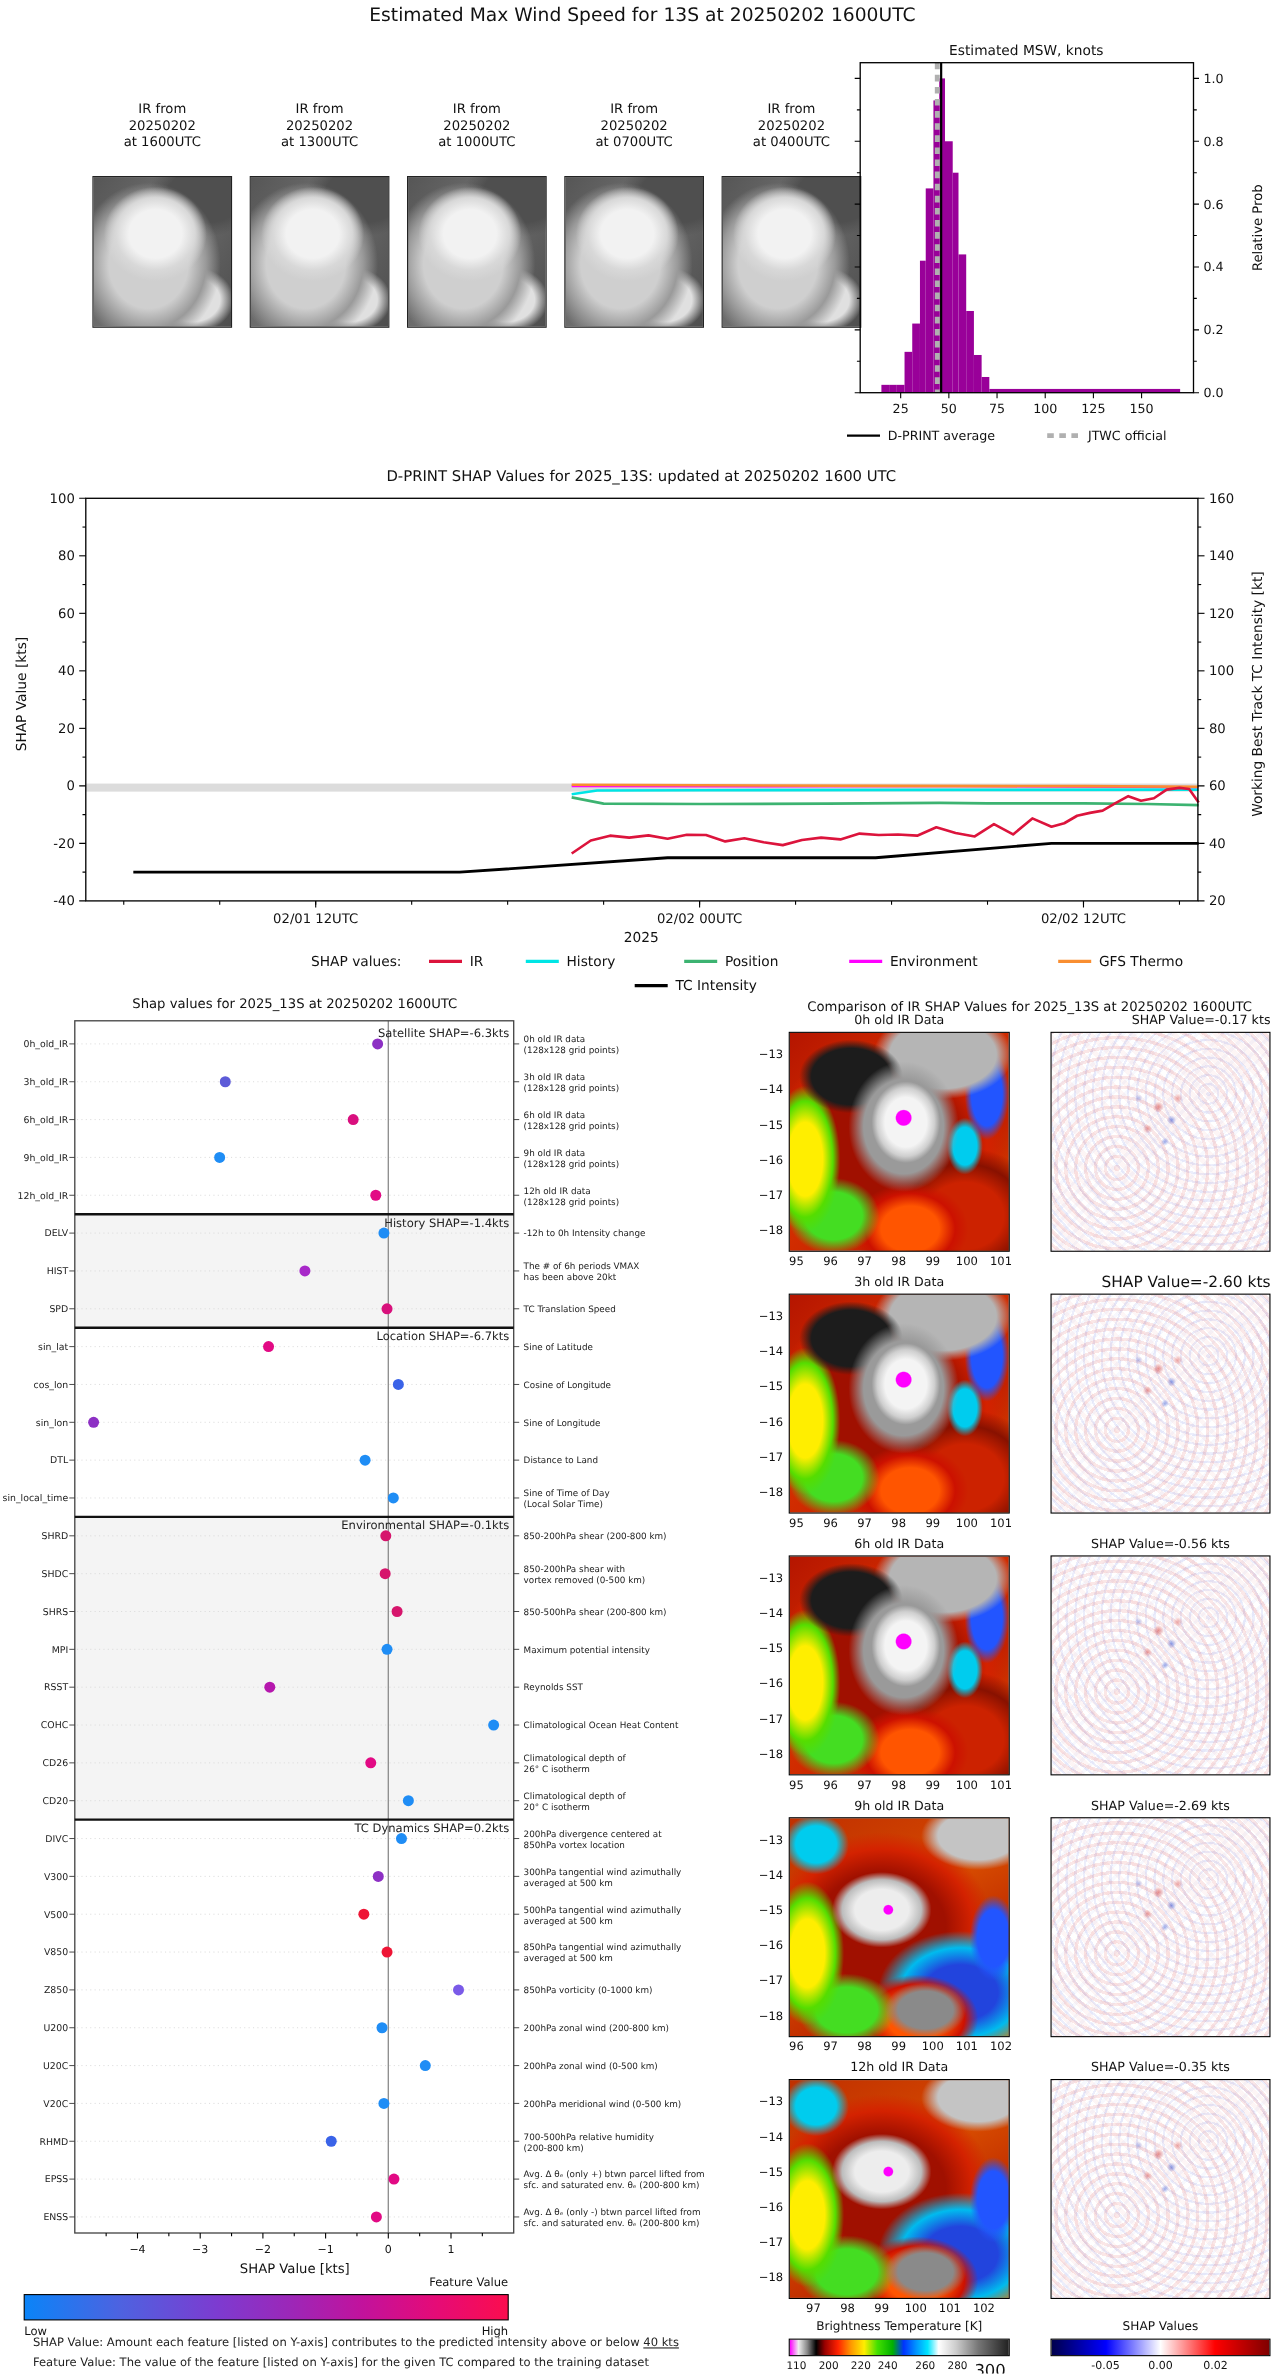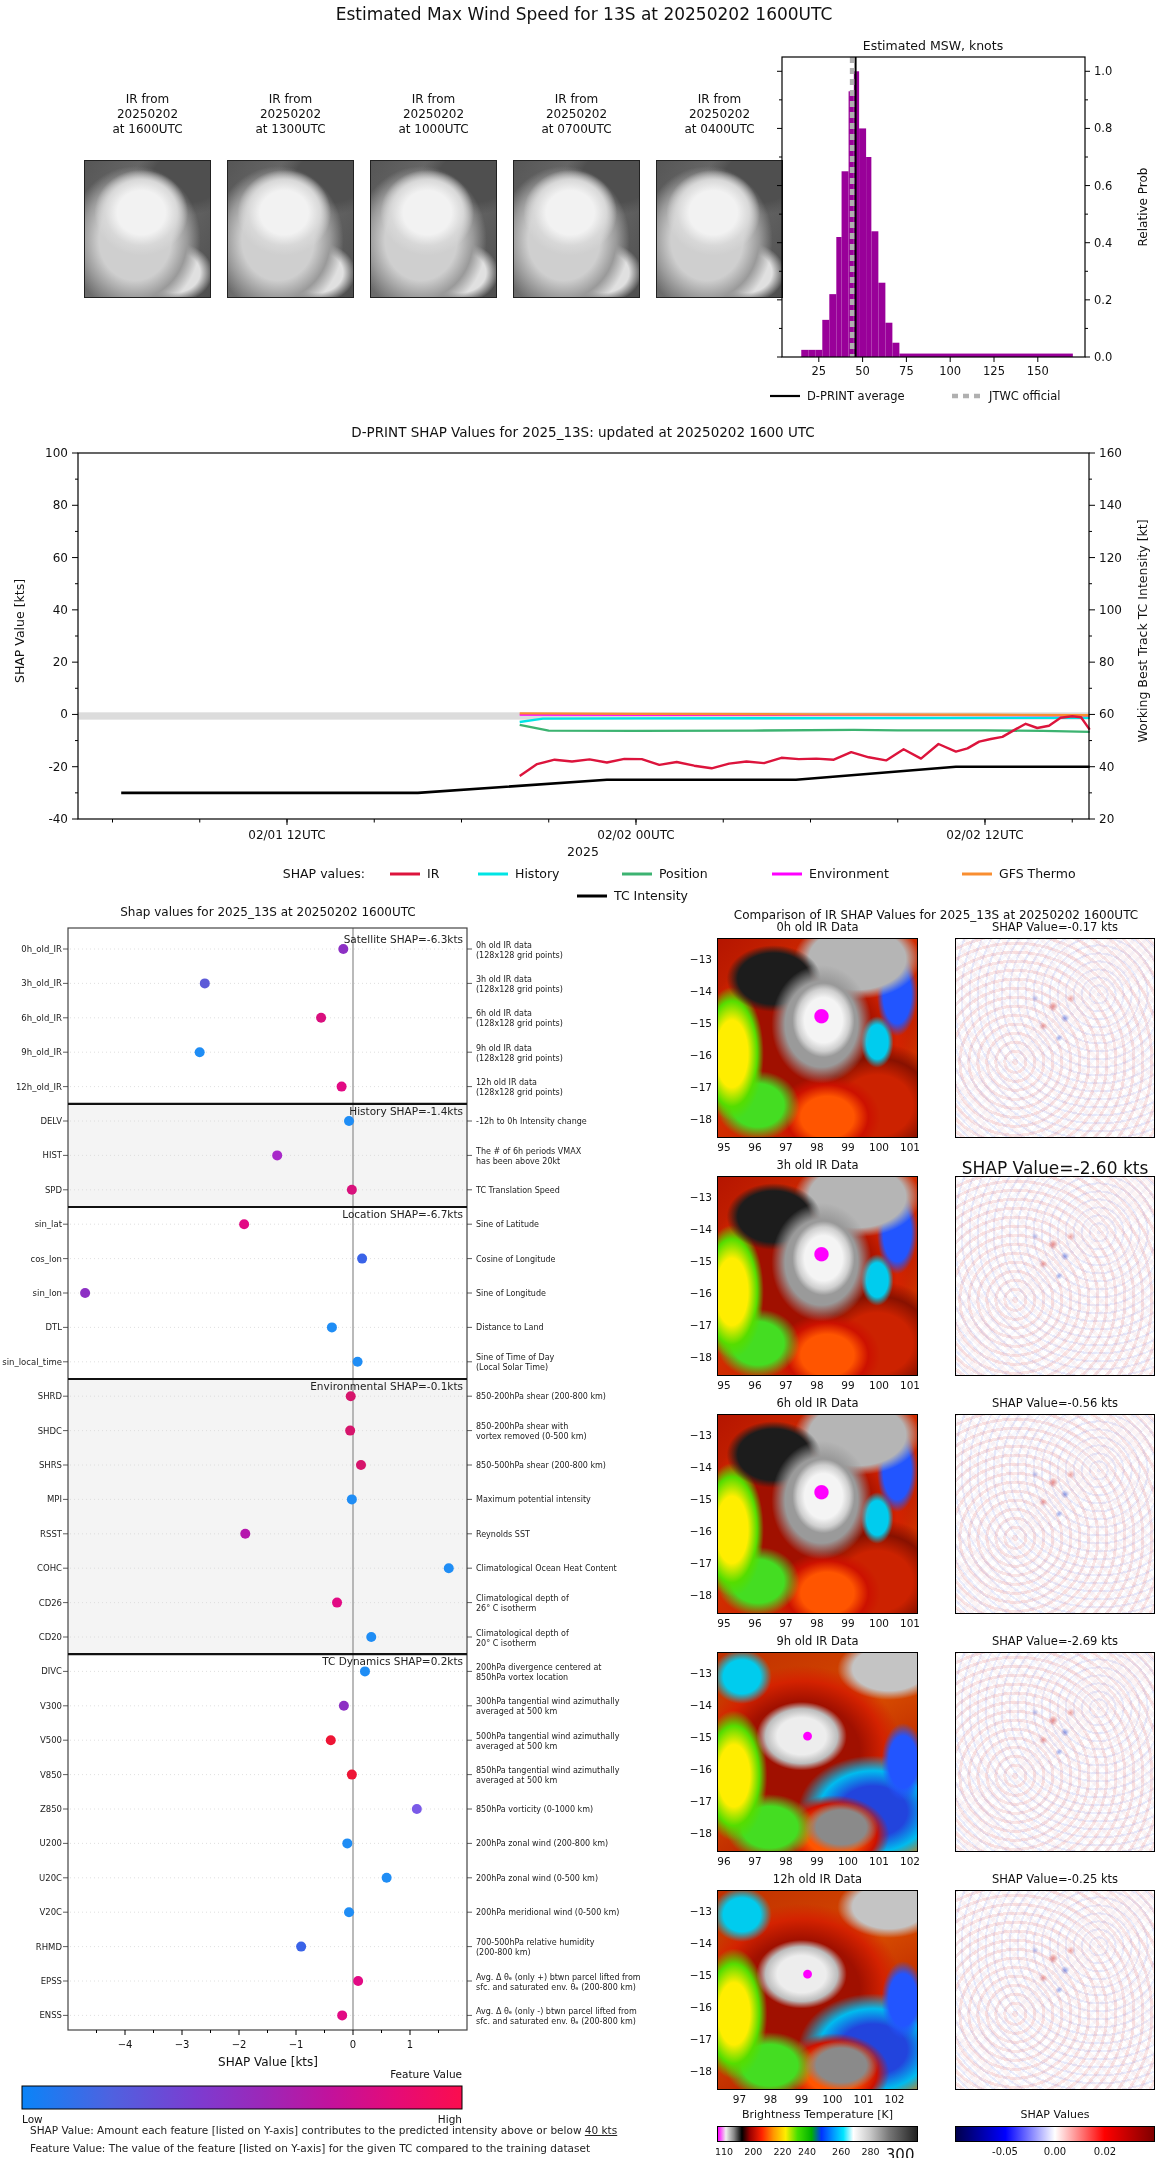--- a/index.html
+++ b/index.html
@@ -515,38 +515,38 @@
           <stop offset="100%" stop-color="#fb0d4e"></stop>
         </linearGradient>
       </defs>
       <rect x="22" y="1186" width="440" height="23" fill="url(#fvgrad)" stroke="#000"></rect>
       <text x="22" y="1223" font-size="10.5" text-anchor="start" fill="#111">Low</text>
       <text x="462" y="1223" font-size="10.5" text-anchor="end" fill="#111">High</text>
     </svg>
   <div id="ircomp" class="abs" style="left:640px;top:900px;width:528px;height:1258px;">
       <div style="position: absolute; left: 40px; top: 8px; width: 512px; text-align: center; font-size: 12px; color: rgb(17, 17, 17);">Comparison of IR SHAP Values for 2025_13S at 20250202 1600UTC</div>
       <div style="position: absolute; left: 77px; top: 20px; width: 201px; text-align: center; font-size: 11.5px; color: rgb(17, 17, 17);">0h old IR Data</div>
-      <div style="position: absolute; left: 315px; top: 20px; width: 200px; text-align: center; font-size: 11.5px; color: rgb(17, 17, 17);">SHAP Value=-0.17 kts</div>
+      <div style="position: absolute; left: 315px; top: 20px; width: 200px; text-align: right; font-size: 11.5px; color: rgb(17, 17, 17);">SHAP Value=-0.17 kts</div>
       <div class="map irA" style="position: absolute; left: 77px; top: 38px; width: 201px; height: 200px;"></div>
       <div class="map shapmap" style="position: absolute; left: 315px; top: 38px; width: 200px; height: 200px;"></div>
       <div style="position: absolute; left: 30px; top: 53px; width: 42px; text-align: right; font-size: 10.5px; color: rgb(17, 17, 17);">−13</div>
       <div style="position: absolute; left: 30px; top: 85px; width: 42px; text-align: right; font-size: 10.5px; color: rgb(17, 17, 17);">−14</div>
       <div style="position: absolute; left: 30px; top: 117px; width: 42px; text-align: right; font-size: 10.5px; color: rgb(17, 17, 17);">−15</div>
       <div style="position: absolute; left: 30px; top: 149px; width: 42px; text-align: right; font-size: 10.5px; color: rgb(17, 17, 17);">−16</div>
       <div style="position: absolute; left: 30px; top: 181px; width: 42px; text-align: right; font-size: 10.5px; color: rgb(17, 17, 17);">−17</div>
       <div style="position: absolute; left: 30px; top: 213px; width: 42px; text-align: right; font-size: 10.5px; color: rgb(17, 17, 17);">−18</div>
       <div style="position: absolute; left: 69px; top: 241px; width: 30px; text-align: center; font-size: 10.5px; color: rgb(17, 17, 17);">95</div>
       <div style="position: absolute; left: 100px; top: 241px; width: 30px; text-align: center; font-size: 10.5px; color: rgb(17, 17, 17);">96</div>
       <div style="position: absolute; left: 131px; top: 241px; width: 30px; text-align: center; font-size: 10.5px; color: rgb(17, 17, 17);">97</div>
       <div style="position: absolute; left: 162px; top: 241px; width: 30px; text-align: center; font-size: 10.5px; color: rgb(17, 17, 17);">98</div>
       <div style="position: absolute; left: 193px; top: 241px; width: 30px; text-align: center; font-size: 10.5px; color: rgb(17, 17, 17);">99</div>
       <div style="position: absolute; left: 224px; top: 241px; width: 30px; text-align: center; font-size: 10.5px; color: rgb(17, 17, 17);">100</div>
       <div style="position: absolute; left: 255px; top: 241px; width: 30px; text-align: center; font-size: 10.5px; color: rgb(17, 17, 17);">101</div>
       <div style="position: absolute; left: 77px; top: 258px; width: 201px; text-align: center; font-size: 11.5px; color: rgb(17, 17, 17);">3h old IR Data</div>
-      <div style="position: absolute; left: 315px; top: 258px; width: 200px; text-align: center; font-size: 17px; color: rgb(17, 17, 17);">SHAP Value=-2.60 kts</div>
+      <div style="position: absolute; left: 315px; top: 258px; width: 200px; text-align: right; font-size: 14px; color: rgb(17, 17, 17);">SHAP Value=-2.60 kts</div>
       <div class="map irA" style="position: absolute; left: 77px; top: 276px; width: 201px; height: 200px;"></div>
       <div class="map shapmap" style="position: absolute; left: 315px; top: 276px; width: 200px; height: 200px;"></div>
       <div style="position: absolute; left: 30px; top: 291px; width: 42px; text-align: right; font-size: 10.5px; color: rgb(17, 17, 17);">−13</div>
       <div style="position: absolute; left: 30px; top: 323px; width: 42px; text-align: right; font-size: 10.5px; color: rgb(17, 17, 17);">−14</div>
       <div style="position: absolute; left: 30px; top: 355px; width: 42px; text-align: right; font-size: 10.5px; color: rgb(17, 17, 17);">−15</div>
       <div style="position: absolute; left: 30px; top: 387px; width: 42px; text-align: right; font-size: 10.5px; color: rgb(17, 17, 17);">−16</div>
       <div style="position: absolute; left: 30px; top: 419px; width: 42px; text-align: right; font-size: 10.5px; color: rgb(17, 17, 17);">−17</div>
       <div style="position: absolute; left: 30px; top: 451px; width: 42px; text-align: right; font-size: 10.5px; color: rgb(17, 17, 17);">−18</div>
       <div style="position: absolute; left: 69px; top: 479px; width: 30px; text-align: center; font-size: 10.5px; color: rgb(17, 17, 17);">95</div>
       <div style="position: absolute; left: 100px; top: 479px; width: 30px; text-align: center; font-size: 10.5px; color: rgb(17, 17, 17);">96</div>
@@ -583,21 +583,21 @@
       <div style="position: absolute; left: 30px; top: 895px; width: 42px; text-align: right; font-size: 10.5px; color: rgb(17, 17, 17);">−17</div>
       <div style="position: absolute; left: 30px; top: 927px; width: 42px; text-align: right; font-size: 10.5px; color: rgb(17, 17, 17);">−18</div>
       <div style="position: absolute; left: 69px; top: 955px; width: 30px; text-align: center; font-size: 10.5px; color: rgb(17, 17, 17);">96</div>
       <div style="position: absolute; left: 100px; top: 955px; width: 30px; text-align: center; font-size: 10.5px; color: rgb(17, 17, 17);">97</div>
       <div style="position: absolute; left: 131px; top: 955px; width: 30px; text-align: center; font-size: 10.5px; color: rgb(17, 17, 17);">98</div>
       <div style="position: absolute; left: 162px; top: 955px; width: 30px; text-align: center; font-size: 10.5px; color: rgb(17, 17, 17);">99</div>
       <div style="position: absolute; left: 193px; top: 955px; width: 30px; text-align: center; font-size: 10.5px; color: rgb(17, 17, 17);">100</div>
       <div style="position: absolute; left: 224px; top: 955px; width: 30px; text-align: center; font-size: 10.5px; color: rgb(17, 17, 17);">101</div>
       <div style="position: absolute; left: 255px; top: 955px; width: 30px; text-align: center; font-size: 10.5px; color: rgb(17, 17, 17);">102</div>
       <div style="position: absolute; left: 77px; top: 972px; width: 201px; text-align: center; font-size: 11.5px; color: rgb(17, 17, 17);">12h old IR Data</div>
-      <div style="position: absolute; left: 315px; top: 972px; width: 200px; text-align: center; font-size: 11.5px; color: rgb(17, 17, 17);">SHAP Value=-0.25 kts</div>
+      <div style="position: absolute; left: 315px; top: 972px; width: 200px; text-align: center; font-size: 11.5px; color: rgb(17, 17, 17);">SHAP Value=-0.35 kts</div>
       <div class="map irB" style="position: absolute; left: 77px; top: 990px; width: 201px; height: 200px;"></div>
       <div class="map shapmap" style="position: absolute; left: 315px; top: 990px; width: 200px; height: 200px;"></div>
       <div style="position: absolute; left: 30px; top: 1005px; width: 42px; text-align: right; font-size: 10.5px; color: rgb(17, 17, 17);">−13</div>
       <div style="position: absolute; left: 30px; top: 1037px; width: 42px; text-align: right; font-size: 10.5px; color: rgb(17, 17, 17);">−14</div>
       <div style="position: absolute; left: 30px; top: 1069px; width: 42px; text-align: right; font-size: 10.5px; color: rgb(17, 17, 17);">−15</div>
       <div style="position: absolute; left: 30px; top: 1101px; width: 42px; text-align: right; font-size: 10.5px; color: rgb(17, 17, 17);">−16</div>
       <div style="position: absolute; left: 30px; top: 1133px; width: 42px; text-align: right; font-size: 10.5px; color: rgb(17, 17, 17);">−17</div>
       <div style="position: absolute; left: 30px; top: 1165px; width: 42px; text-align: right; font-size: 10.5px; color: rgb(17, 17, 17);">−18</div>
       <div style="position: absolute; left: 84.5px; top: 1193px; width: 30px; text-align: center; font-size: 10.5px; color: rgb(17, 17, 17);">97</div>
       <div style="position: absolute; left: 115.5px; top: 1193px; width: 30px; text-align: center; font-size: 10.5px; color: rgb(17, 17, 17);">98</div>

